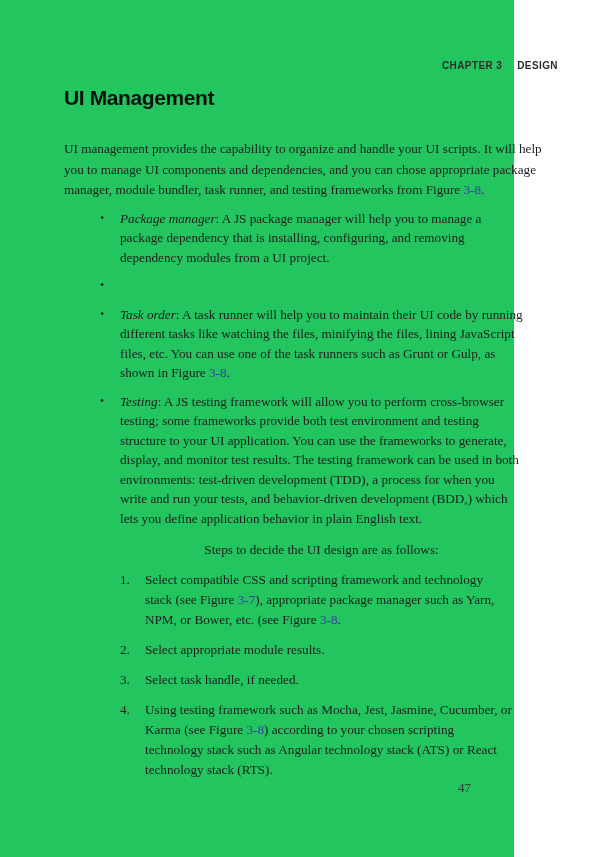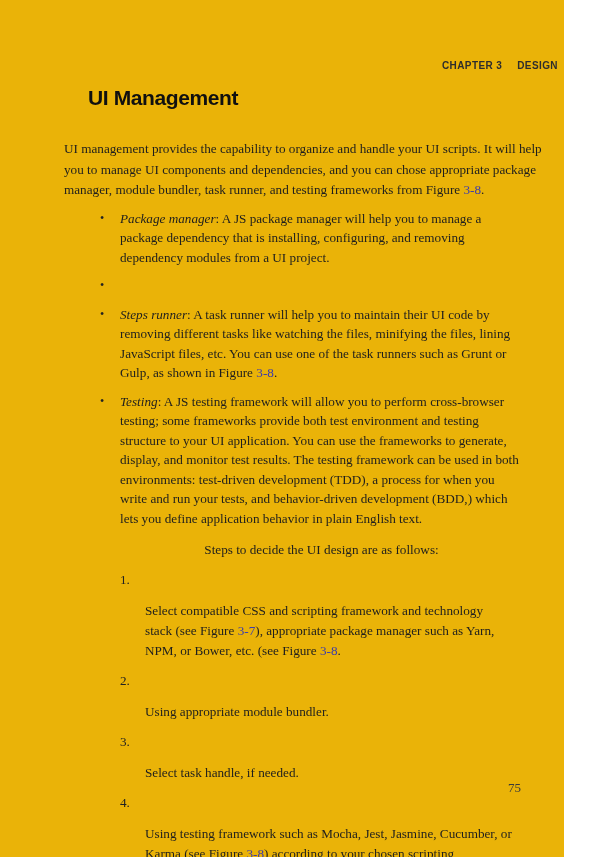--- a/index.html
+++ b/index.html
@@ -6,22 +6,22 @@
   * { margin: 0; padding: 0; box-sizing: border-box; }
   html, body { background: #ffffff; }
   body {
     width: 600px; height: 857px;
     font-family: "Liberation Serif", serif;
     color: var(--ink);
     overflow: hidden;
   }
   .page {
     position: relative;
-    width: 564px; height: 857px;
-    background: #eab308;
+    width: 514px; height: 857px;
+    background: #22c55e;
     padding-left: 28px;
   }
   .content {
     position: absolute;
     left: 64px; top: 0;
     width: 494px;
   }
   .running-head {
     margin-top: 60px;
     text-align: right;
@@ -33,21 +33,20 @@
     white-space: nowrap;
   }
   .running-head .section { margin-left: 15px; }
   h1.page-title {
     margin-top: 15px;
     font-family: "Liberation Sans", sans-serif;
     font-size: 21px;
     font-weight: 700;
     letter-spacing: -0.4px;
     color: #101010;
-    margin-left: 24px;
   }
   .intro {
     margin-top: 29px;
     font-size: 13.2px;
     line-height: 20.5px;
     width: 494px;
   }
   .bullet-list {
     margin-top: 8px;
     padding-left: 36px;
@@ -83,21 +82,21 @@
     display: flex;
     margin-bottom: 10px;
     font-size: 13.2px;
     line-height: 20px;
   }
   .item-number {
     width: 25px;
     flex: 0 0 25px;
     color: #222;
   }
-  .item-text { width: 368px; margin-top: 31px; }
+  .item-text { width: 368px; }
   .it { font-style: italic; margin-top: 24px; }
   .figref {
     color: var(--link);
     cursor: pointer;
     text-decoration: none;
   }
   .page-number {
     position: absolute;
     top: 780px;
     right: 43px;
@@ -122,45 +121,45 @@
     <ul class="bullet-list">
       <li class="bullet-item">
         <span class="bullet-marker">•</span>
         <span class="bullet-text"><span class="it">Package manager</span><span>: A JS package manager will help you to manage a package dependency that is installing, configuring, and removing dependency modules from a UI project.</span></span>
       </li>
       <li class="bullet-item">
         <span class="bullet-marker">•</span>
       </li>
       <li class="bullet-item">
         <span class="bullet-marker">•</span>
-        <span class="bullet-text"><span class="it">Steps runner</span><span>: A task runner will help you to maintain their UI code by removing different tasks like watching the files, minifying the files, lining JavaScript files, etc. You can use one of the task runners such as Grunt or Gulp, as shown in Figure </span><span class="figref">3-8</span><span>.</span></span>
+        <span class="bullet-text"><span class="it">Task order</span><span>: A task runner will help you to maintain their UI code by running different tasks like watching the files, minifying the files, lining JavaScript files, etc. You can use one of the task runners such as Grunt or Gulp, as shown in Figure </span><span class="figref">3-8</span><span>.</span></span>
       </li>
       <li class="bullet-item">
         <span class="bullet-marker">•</span>
         <span class="bullet-text"><span class="it">Testing</span><span>: A JS testing framework will allow you to perform cross-browser testing; some frameworks provide both test environment and testing structure to your UI application. You can use the frameworks to generate, display, and monitor test results. The testing framework can be used in both environments: test-driven development (TDD), a process for when you write and run your tests, and behavior-driven development (BDD,) which lets you define application behavior in plain English text.</span></span>
       </li>
     </ul>
 
     <p class="steps-intro">Steps to decide the UI design are as follows:</p>
 
     <ol class="numbered-list">
       <li class="numbered-item">
         <span class="item-number">1.</span>
         <span class="item-text"><span>Select compatible CSS and scripting framework and technology stack (see Figure </span><span class="figref">3-7</span><span>), appropriate package manager such as Yarn, NPM, or Bower, etc. (see Figure </span><span class="figref">3-8</span><span>.</span></span>
       </li>
       <li class="numbered-item">
         <span class="item-number">2.</span>
-        <span class="item-text"><span>Using appropriate module bundler.</span></span>
+        <span class="item-text"><span>Select appropriate module results.</span></span>
       </li>
       <li class="numbered-item">
         <span class="item-number">3.</span>
         <span class="item-text"><span>Select task handle, if needed.</span></span>
       </li>
       <li class="numbered-item">
         <span class="item-number">4.</span>
         <span class="item-text"><span>Using testing framework such as Mocha, Jest, Jasmine, Cucumber, or Karma (see Figure </span><span class="figref">3-8</span><span>) according to your chosen scripting technology stack such as Angular technology stack (ATS) or React technology stack (RTS).</span></span>
       </li>
     </ol>
 
   </div>
 
-  <div class="page-number">75</div>
+  <div class="page-number">47</div>
 </div>
 
 </body></html>

